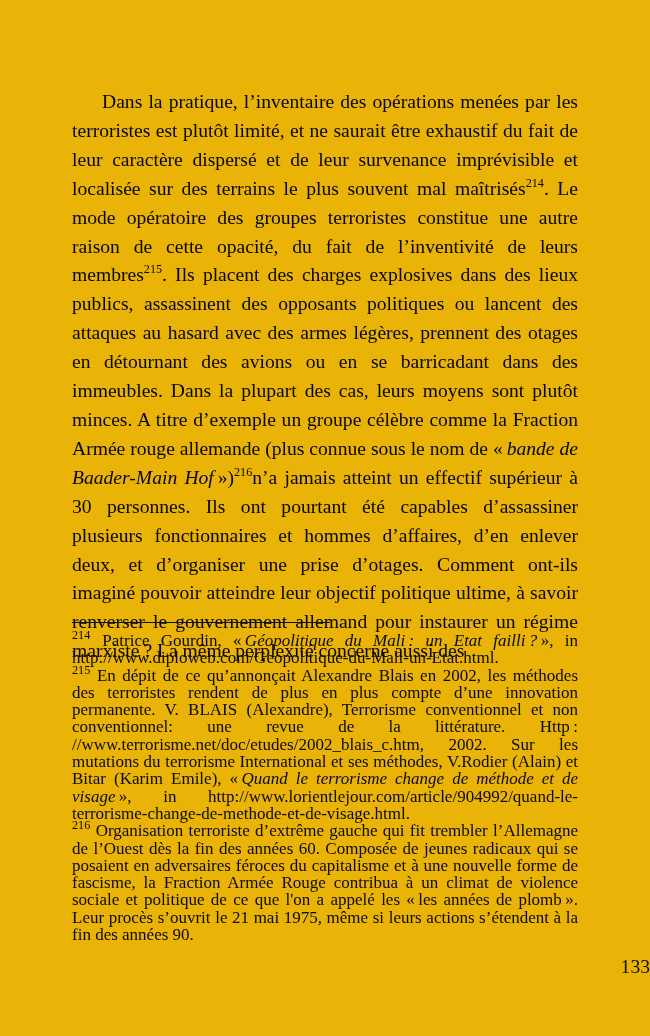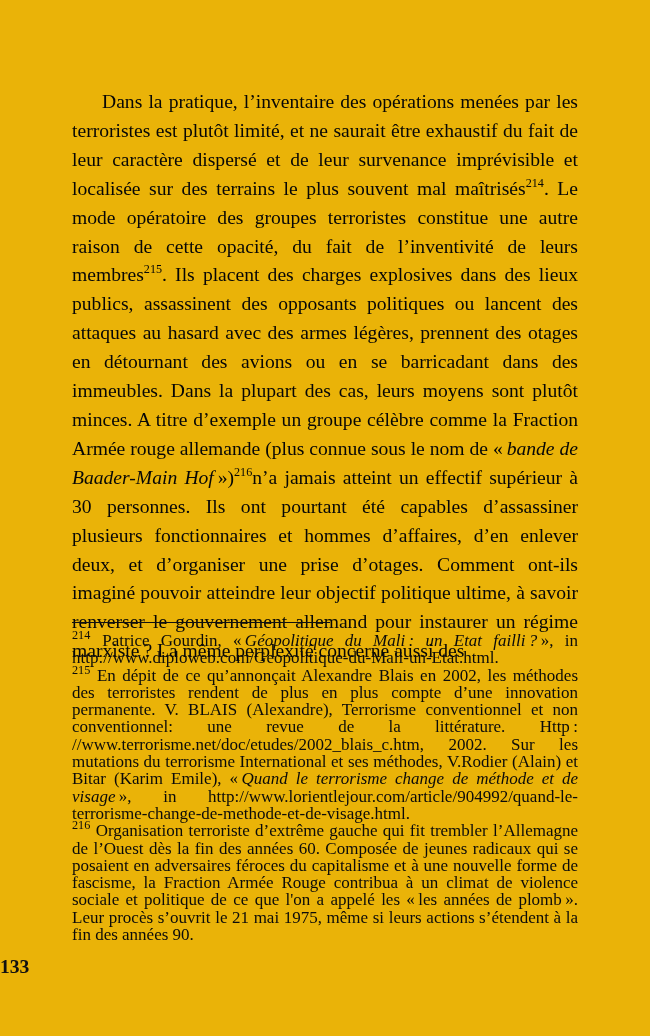--- a/index.html
+++ b/index.html
@@ -73,25 +73,24 @@
     line-height: 0;
   }
   
   .fn-214-gap { display: inline-block; width: 12px; }
   
   .page-number {
     position: absolute;
     left: 0;
     right: 0;
     top: 955px;
-    text-align: left;
+    text-align: right;
     font-size: 19.6px;
     line-height: 24px;
     color: #111;
-    font-weight: bold;
   }
 </style>
 </head>
 <body>
 
 <div class="page">
 
   <div class="content">
     <p class="body-text"><span>Dans la pratique, l’inventaire des opérations menées par les terroristes est plutôt limité, et ne saurait être exhaustif du fait de leur caractère dispersé et de leur survenance imprévisible et localisée sur des terrains le plus souvent mal maîtrisés</span><sup>214</sup><span>. Le mode opératoire des groupes terroristes constitue une autre raison de cette opacité, du fait de l’inventivité de leurs membres</span><sup>215</sup><span>. Ils placent des charges explosives dans des lieux publics, assassinent des opposants politiques ou lancent des attaques au hasard avec des armes légères, prennent des otages en détournant des avions ou en se barricadant dans des immeubles. Dans la plupart des cas, leurs moyens sont plutôt minces. A titre d’exemple un groupe célèbre comme la Fraction Armée rouge allemande (plus connue sous le nom de « </span><i>bande de Baader-Main Hof</i><span> »)</span><sup>216</sup><span>n’a jamais atteint un effectif supérieur à 30 personnes. Ils ont pourtant été capables d’assassiner plusieurs fonctionnaires et hommes d’affaires, d’en enlever deux, et d’organiser une prise d’otages. Comment ont-ils imaginé pouvoir atteindre leur objectif politique ultime, à savoir renverser le gouvernement allemand pour instaurer un régime marxiste ? La même perplexité concerne aussi des</span></p>
   </div>

